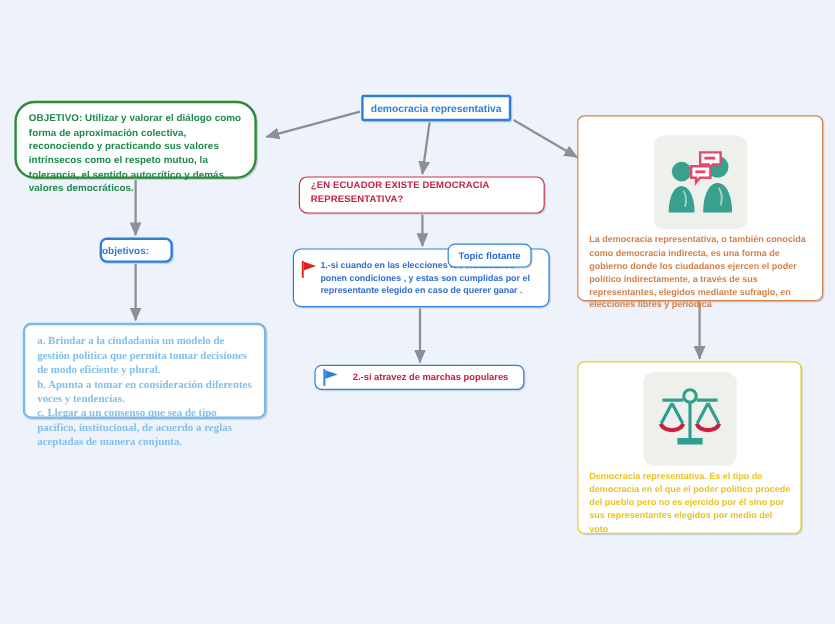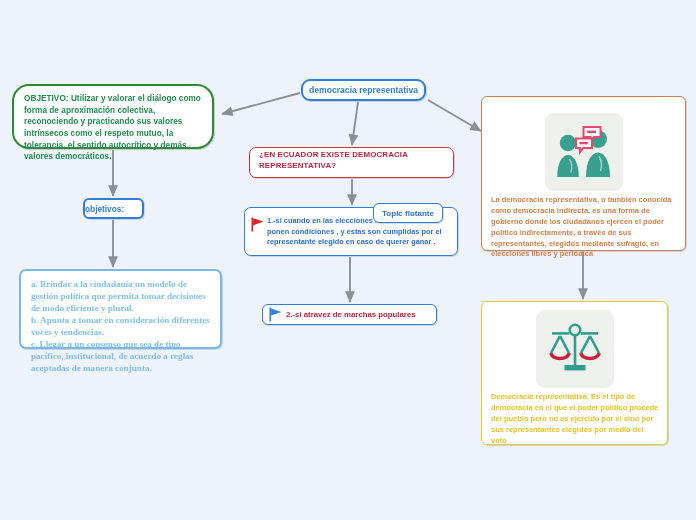--- a/index.html
+++ b/index.html
@@ -84,21 +84,21 @@
     line-height: 1.32;
   }
 
   
   .n-root {
     left: 301px;
     top: 79px;
     width: 125px;
     height: 22px;
     border: 2px solid #2f7fd6;
-    border-radius: 9px;
+    border-radius: 2px;
     display: flex;
     align-items: center;
     justify-content: center;
     box-shadow: 1px 1px 0 rgba(120,140,170,.3);
   }
   .n-root .txt {
     color: #2f7fd6;
     font-size: 8.6px;
     font-weight: bold;
   }
@@ -154,21 +154,21 @@
     border-radius: 6px;
     box-shadow: 1px 1px 0 rgba(120,140,170,.3);
     display: flex;
     align-items: center;
     padding: 0 6px 0 6px;
   }
   .n-ans2 .txt {
     color: #c41f3e;
     font-size: 7.8px;
     font-weight: bold;
-    margin-left: 4px;
+    margin-left: 12px;
   }
 
   
   .n-flotante {
     left: 373px;
     top: 203px;
     width: 70px;
     height: 20px;
     border: 1.6px solid #2f7fd6;
     border-radius: 6px;

